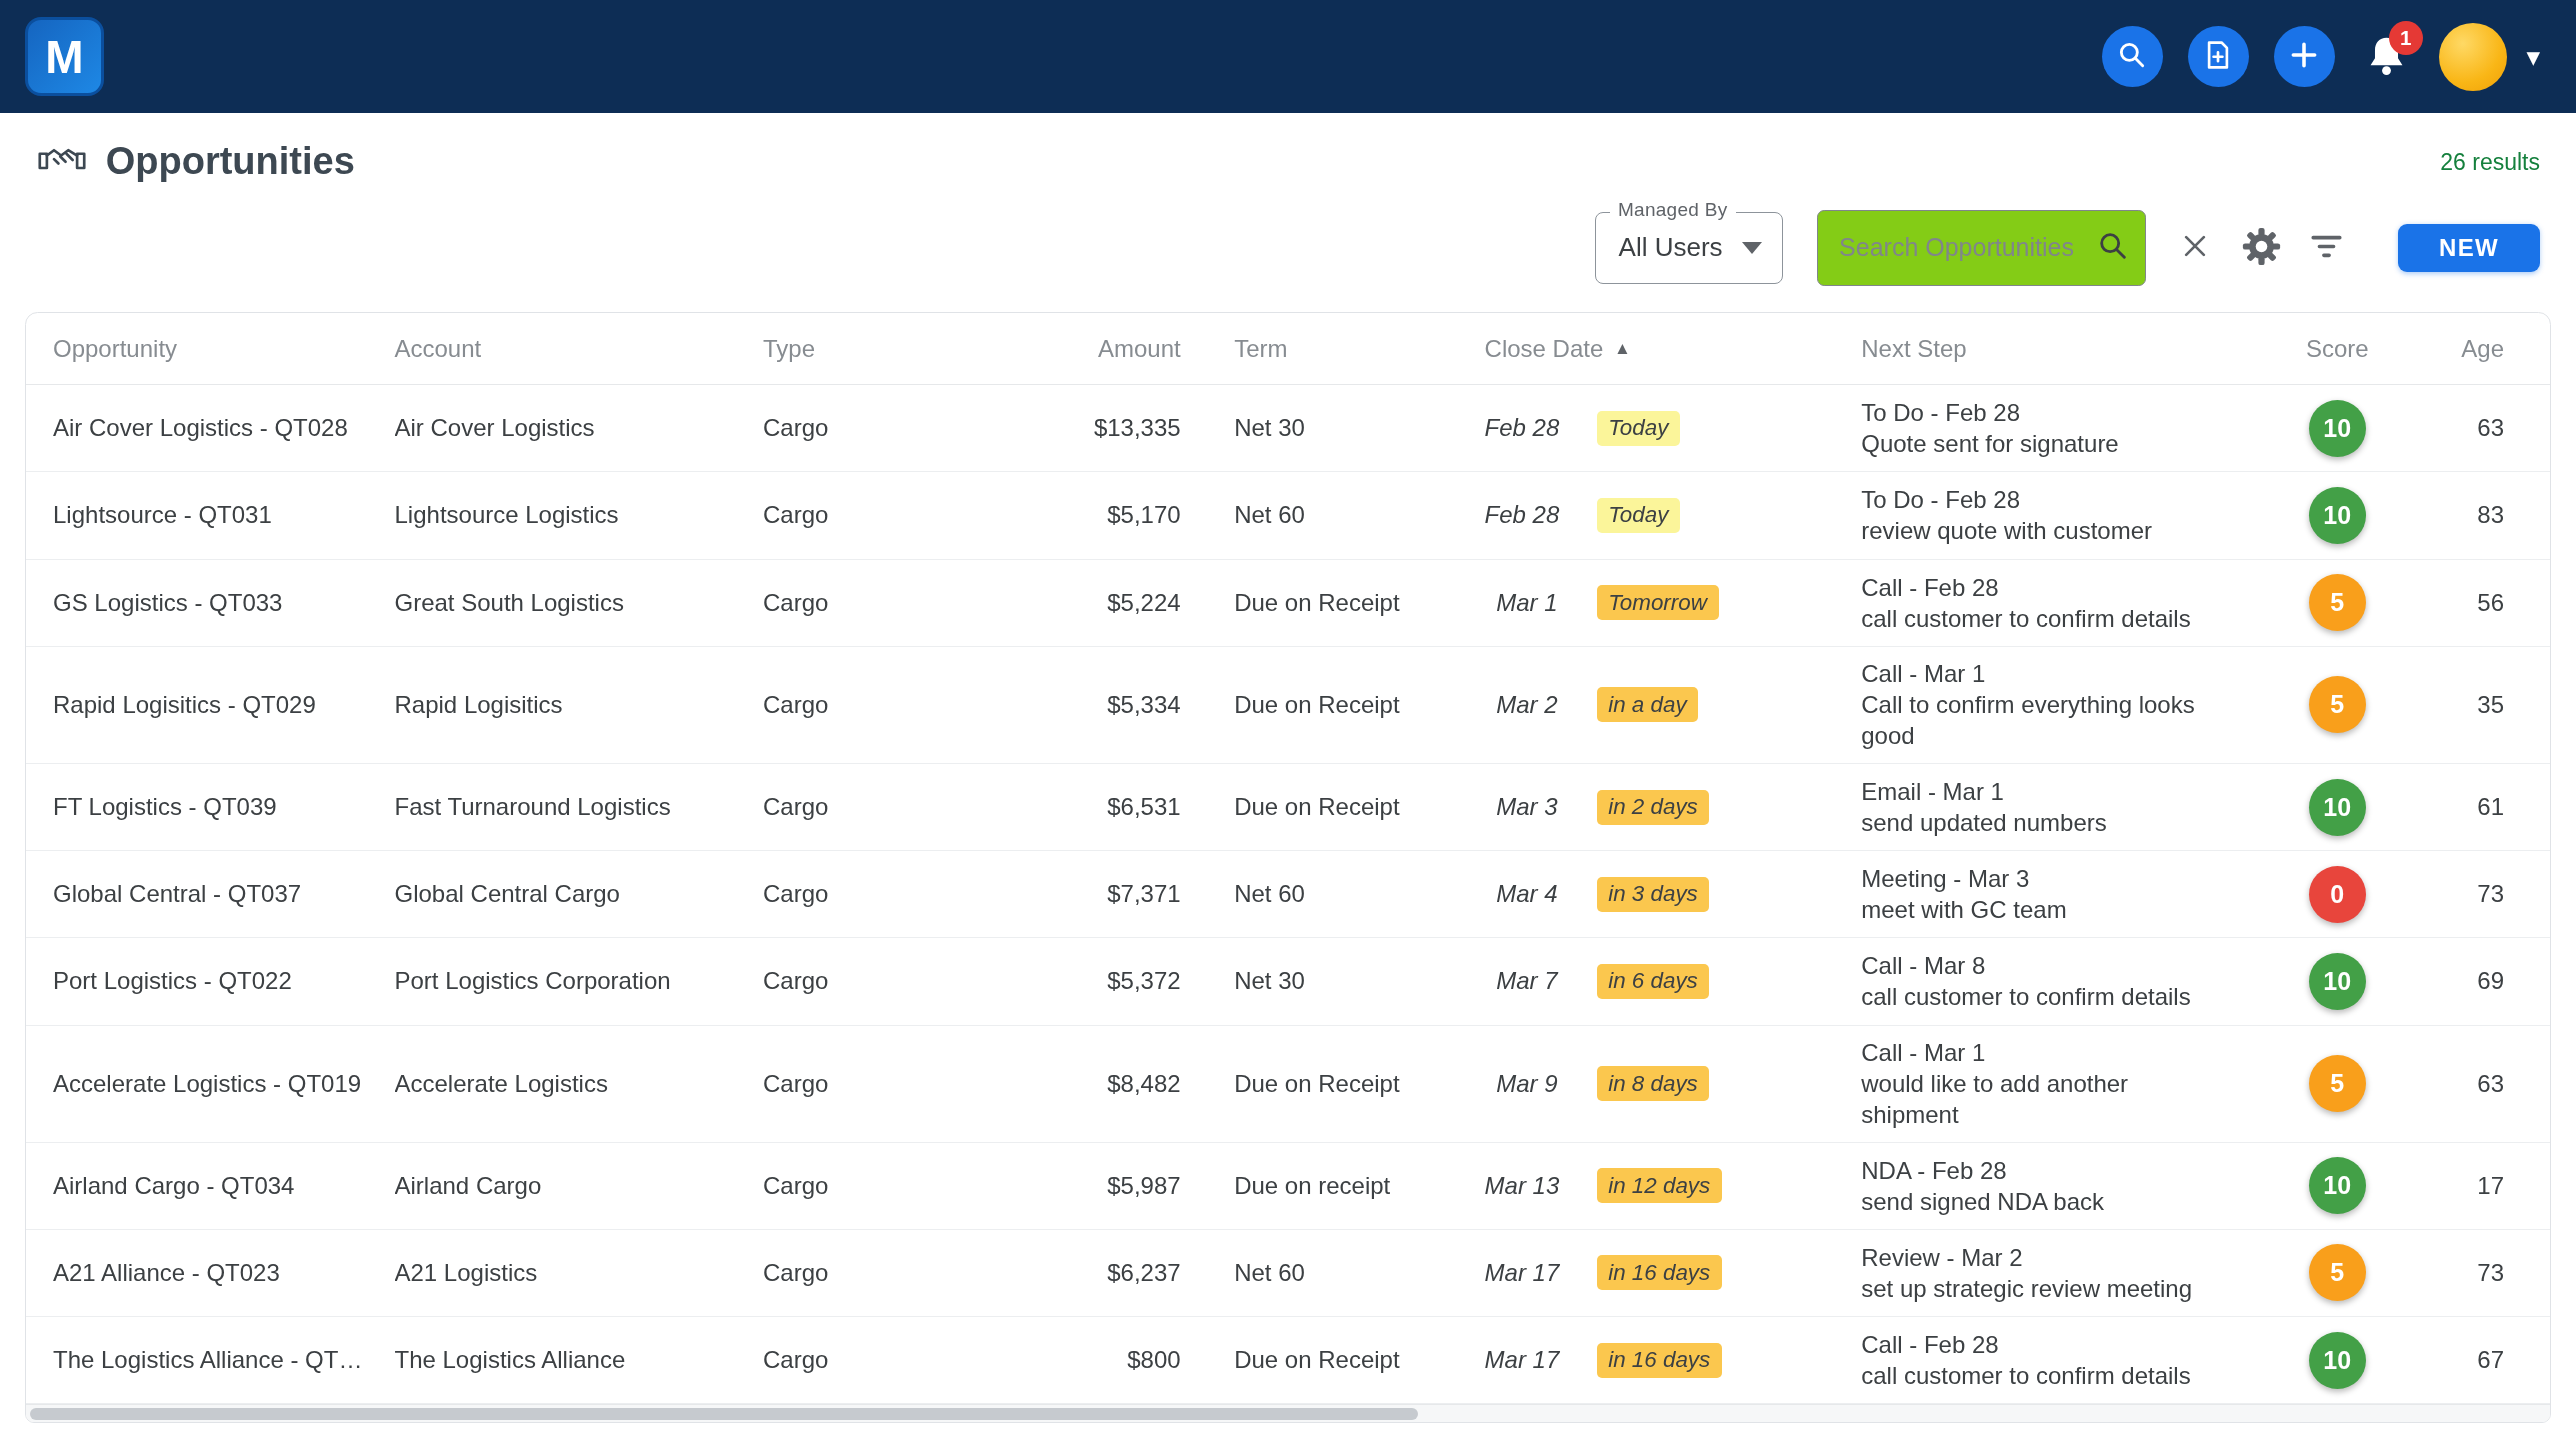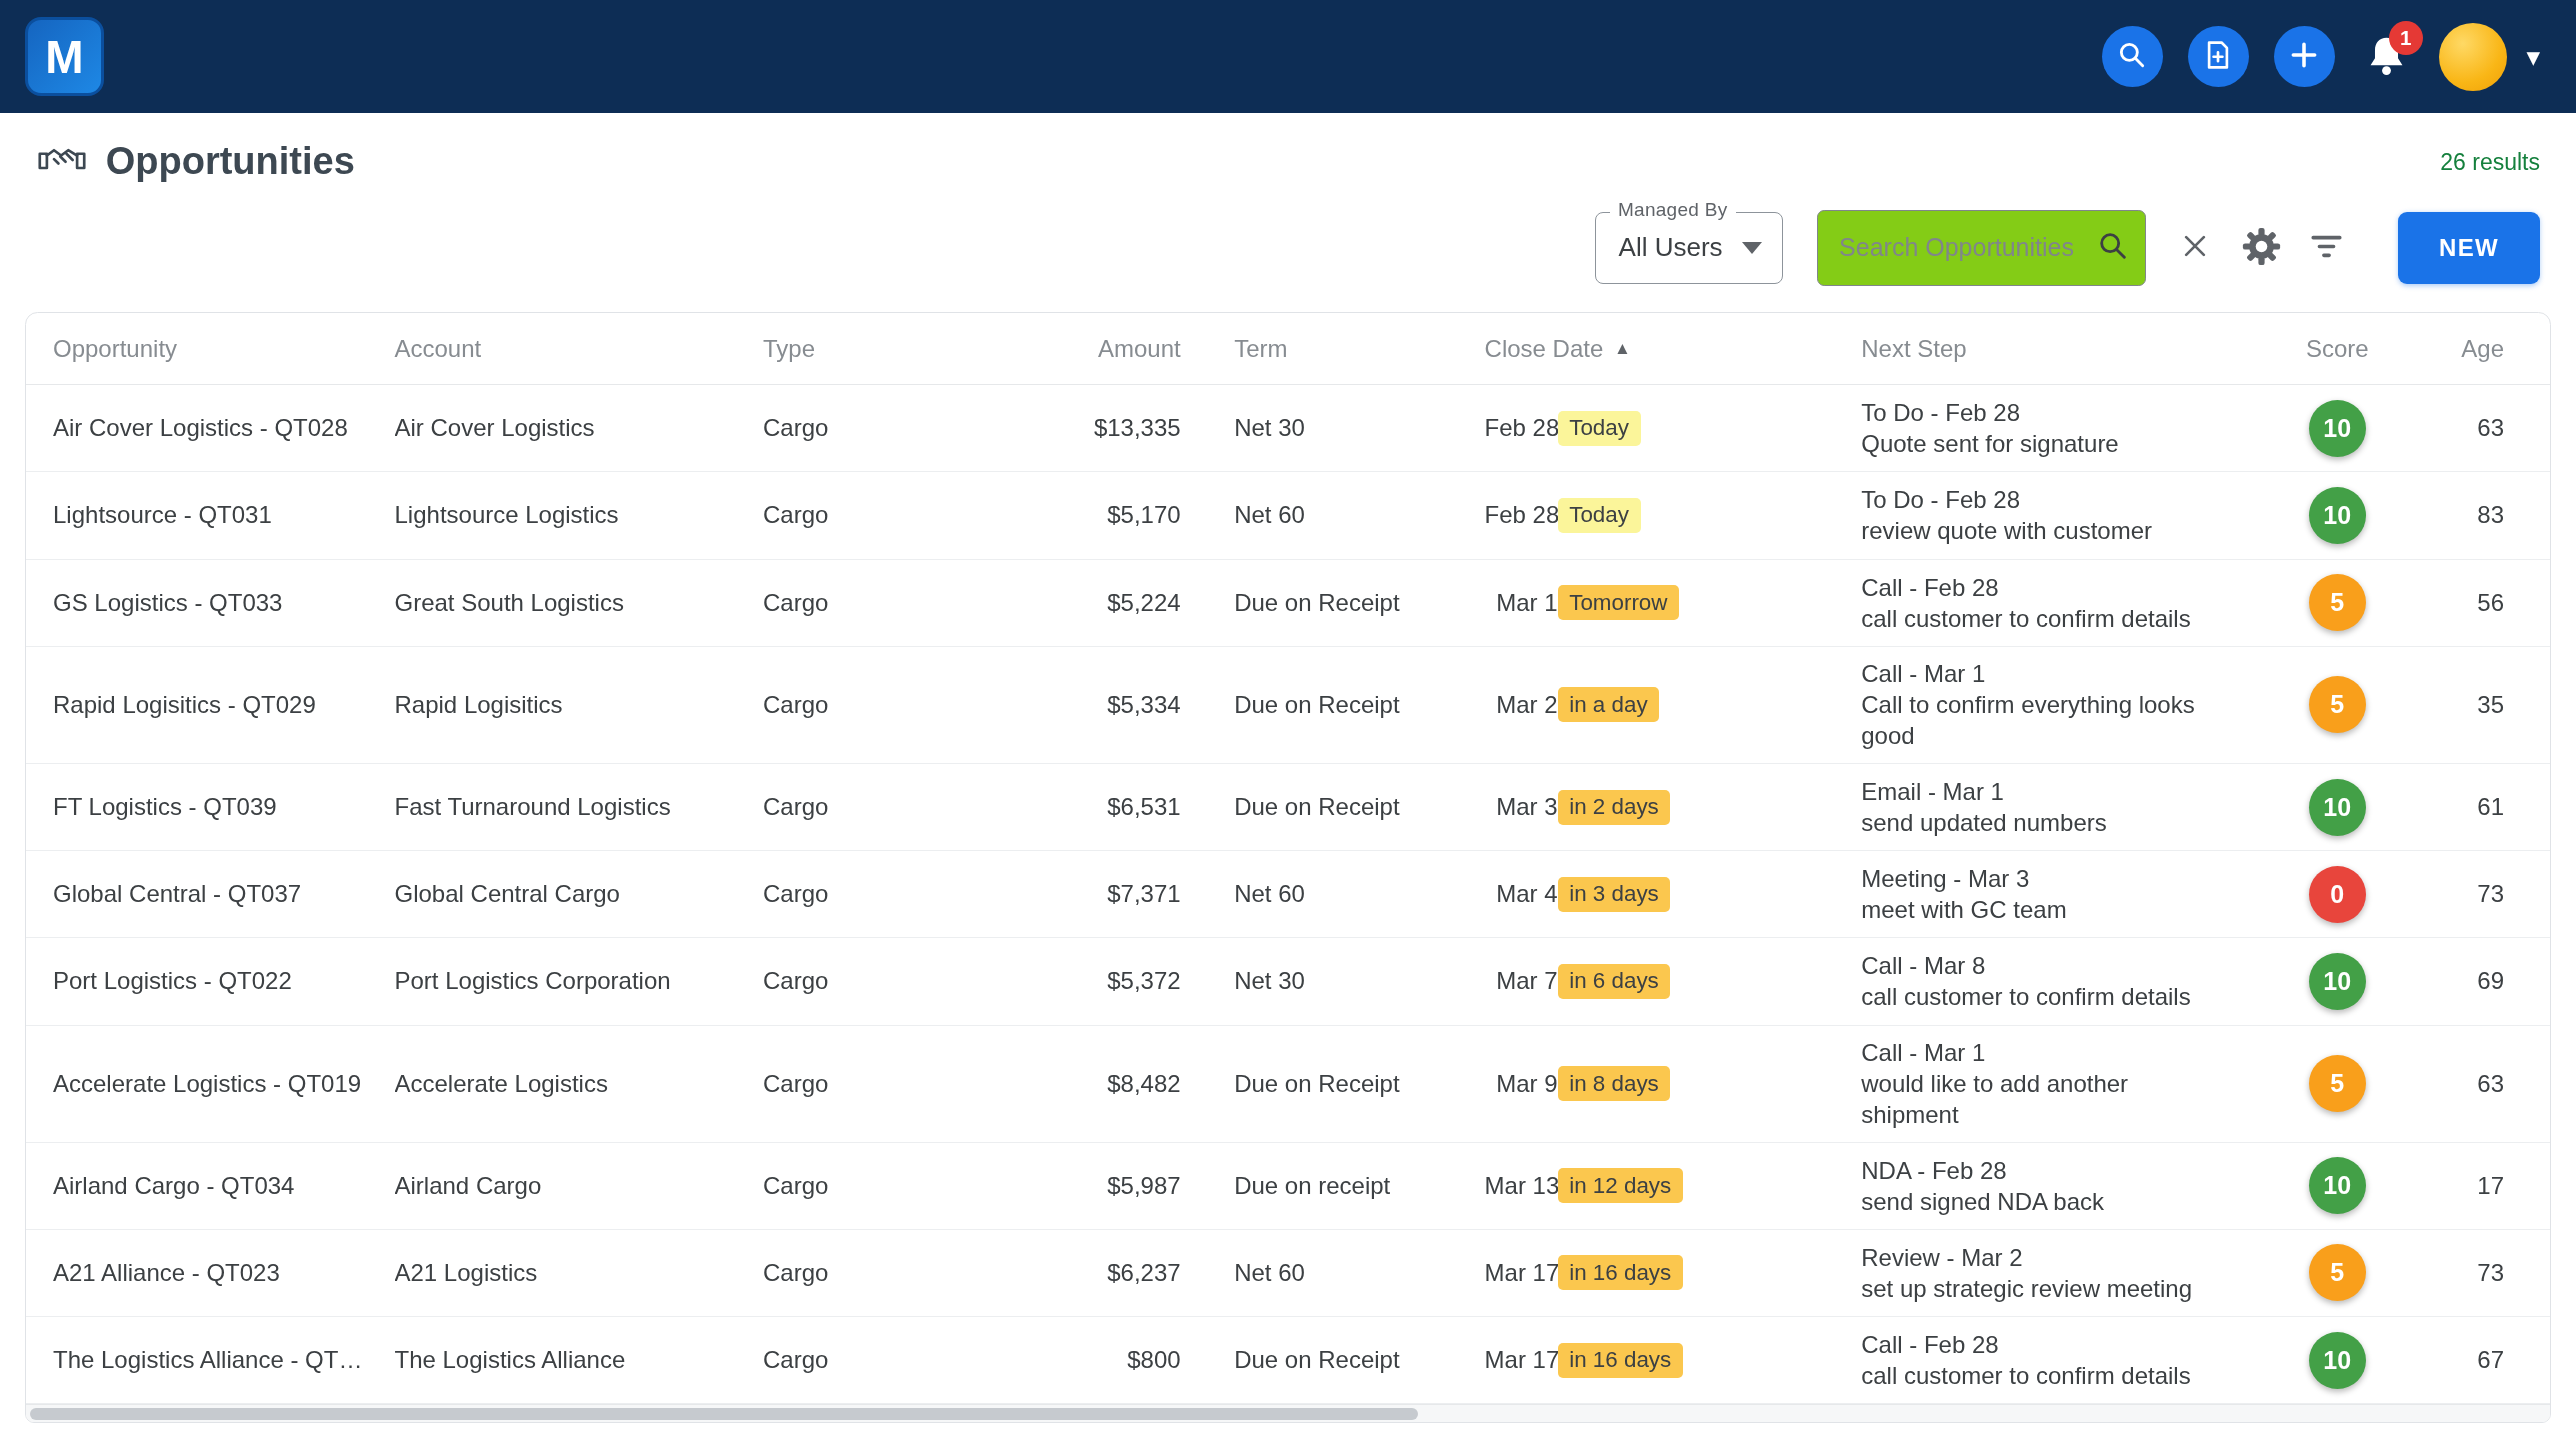--- a/index.html
+++ b/index.html
@@ -43,41 +43,41 @@
   .ol-value { font-size:26px; color:#3c4043; white-space:nowrap; }
   .caret { position:absolute; right:19.7px; width:0; height:0;
     border-left:10.7px solid transparent; border-right:10.7px solid transparent; border-top:12.5px solid #5f6368; }
   .search-field { display:flex; align-items:center; border:1.8px solid #80868b; border-radius:7.2px;
     height:76px; width:329px; padding:0 14.3px 0 21.5px; gap:9px; background:#84cc16; }
   .search-field input { border:none; outline:none; font-size:25px; flex:1; min-width:0; color:#3c4043; background:transparent; }
   .search-field input::placeholder { color:#80868b; }
   .plain-icon-btn { background:none; border:none; cursor:pointer; width:46px; height:46px;
     display:flex; align-items:center; justify-content:center; flex:none; }
   .tool-icons { display:flex; align-items:center; gap:19.7px; margin-left:-7.2px; }
-  .new-btn { background:#1a73e8; color:#fff; border:none; border-radius:9px; height:72px; padding:0 41px;
+  .new-btn { background:#1a73e8; color:#fff; border:none; border-radius:9px; height:48px; padding:0 41px;
     font-size:24px; font-weight:700; letter-spacing:1.3px; cursor:pointer; margin-left:14.3px;
     box-shadow:0 1.8px 5.4px rgba(26,115,232,.35); }
 
   
   .table-wrap { margin:3.6px 25px 0; border:1.8px solid #e0e3e7; border-radius:12.5px 12.5px 9px 9px;
     background:#fff; overflow:hidden; }
   table { width:100%; border-collapse:collapse; table-layout:fixed; font-size:24px; }
   thead th { font-size:24px; font-weight:400; color:#878c91; text-align:left;
     padding:21.5px 21.5px 21.5px 0; border-bottom:1.8px solid #e6e8ea; white-space:nowrap; cursor:pointer; }
   tbody td { border-bottom:1.8px solid #eceef0; padding:11.6px 21.5px 11.6px 0; vertical-align:middle; }
   th:first-child, td:first-child { padding-left:27px; }
   th:nth-child(5), td:nth-child(5) { padding-left:32px; }
   th:nth-child(6), td:nth-child(6) { padding-left:25px; }
   th:nth-child(7), td:nth-child(7) { padding-left:18px; padding-right:36px; }
   th:last-child, td:last-child { padding-right:46px; }
   .ta-r { text-align:right; }
   .ta-c { text-align:center; }
   .sort-arrow { font-size:17px; color:#5f6368; margin-left:10.7px; vertical-align:2.7px; }
   td.cell-text { white-space:nowrap; overflow:hidden; text-overflow:ellipsis; }
-  .close-cell { display:flex; align-items:center; min-height:63px; }
+  .close-cell { display:flex; align-items:center; gap:39px; min-height:63px;font-style:italic; }
   .close-date { width:73px; text-align:right; flex:none; white-space:nowrap; }
   .due-badge { font-size:22.4px; padding:4.5px 11.6px; border-radius:5px; color:#3c4043; white-space:nowrap; }
   .badge-today { background:#fbf59a; }
   .badge-soon { background:#fbc74e; }
   .next-step div { line-height:31px; }
   .score-chip { display:inline-flex; align-items:center; justify-content:center; width:57px; height:57px;
     border-radius:50%; color:#fff; font-weight:700; font-size:25px; box-shadow:0 2.7px 6.3px rgba(0,0,0,.28); cursor:pointer; }
   .score-green { background:#43a047; }
   .score-orange { background:#f99f1b; }
   .score-red { background:#e8453c; }

